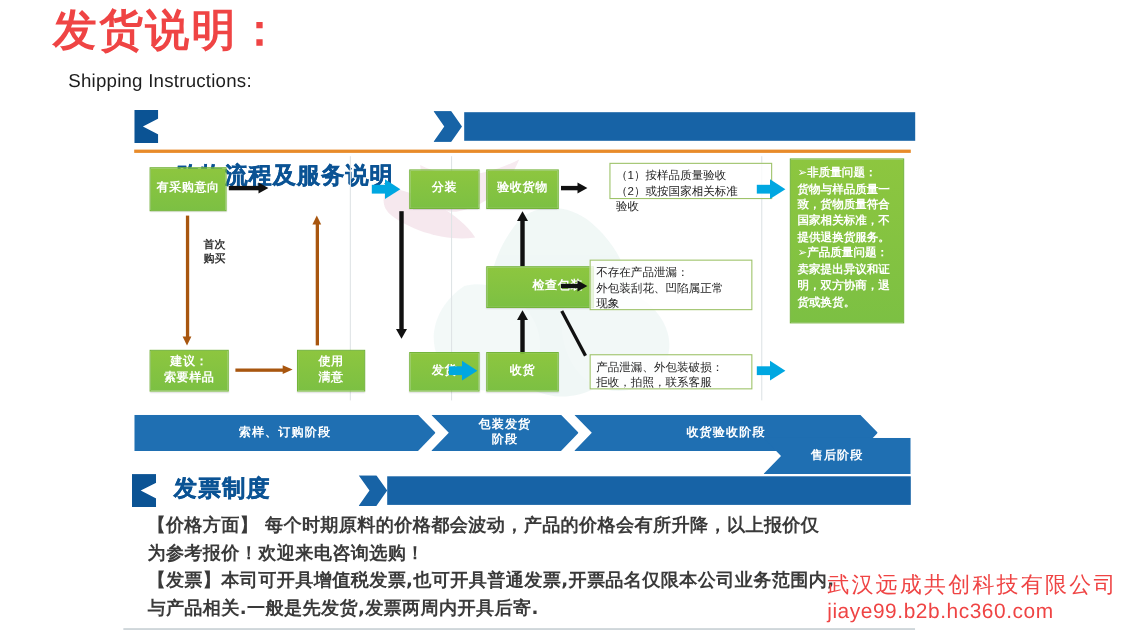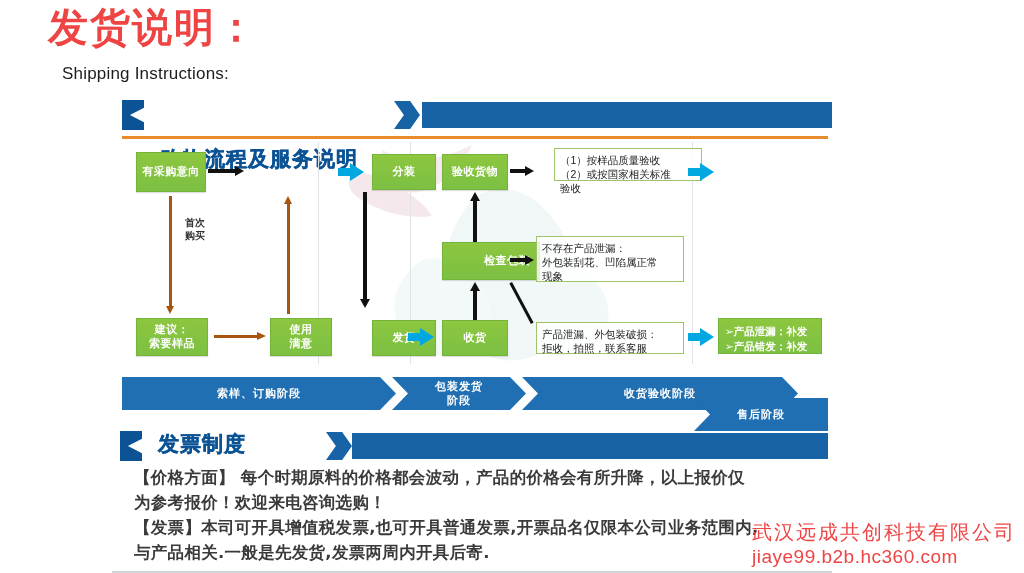--- a/index.html
+++ b/index.html
@@ -205,20 +205,24 @@
     <div class="arrow-blue" style="left:216px;top:21px;"></div>
     <div class="gbox" style="left:250px;top:12px;width:62px;height:34px;">分装</div>
 
     <div class="gbox" style="left:320px;top:12px;width:64px;height:34px;">验收货物</div>
     <div class="arrow-black h" style="left:388px;top:24px;width:24px;"></div>
     <div class="wbox" style="left: 432px; top: 6px; width: 148px; height: 33px; white-space: pre-line;">（1）按样品质量验收
 （2）或按国家相关标准
 验收</div>
 
     <div class="arrow-blue" style="left:566px;top:21px;"></div>
+    <div class="note-green" style="left: 596px; top: 2px; width: 104px; height: 150px; white-space: pre-line;">➢非质量问题：
+    货物与样品质量一致，货物质量符合国家相关标准，不提供退换货服务。
+➢产品质量问题：
+    卖家提出异议和证明，双方协商，退货或换货。</div>
 
     <div class="arrow-brown v-down" style="left:44px;top:54px;height:118px;"></div>
     <div class="firstbuy" style="left: 56px; top: 74px; width: 34px; white-space: pre-line;">首次
 购买</div>
     <div class="arrow-brown v-up" style="left:162px;top:54px;height:118px;"></div>
 
     <div class="arrow-black v-down" style="left:238px;top:50px;height:116px;"></div>
     <div class="arrow-black v-up" style="left:348px;top:50px;height:50px;"></div>
     <div class="arrow-black v-up" style="left:348px;top:140px;height:40px;"></div>
 
@@ -236,22 +240,20 @@
     <div class="gbox" style="left: 148px; top: 176px; width: 60px; height: 36px; white-space: pre-line;">使用
 满意</div>
 
     <div class="gbox" style="left:250px;top:178px;width:62px;height:34px;">发货</div>
     <div class="arrow-blue" style="left:286px;top:186px;"></div>
     <div class="gbox" style="left:320px;top:178px;width:64px;height:34px;">收货</div>
     <div class="wbox" style="left: 414px; top: 180px; width: 148px; height: 32px; white-space: pre-line;">产品泄漏、外包装破损：
 拒收，拍照，联系客服</div>
 
     <div class="arrow-blue" style="left:566px;top:186px;"></div>
-    <div class="note-green" style="left: 596px; top: 176px; width: 104px; height: 36px; white-space: pre-line;">➢产品泄漏：补发
-➢产品错发：补发</div>
   </div>
 
   <div id="stages">
     <div class="stage first" style="left:0;width:274px;">索样、订购阶段</div>
     <div class="stage mid" style="left: 270px; width: 134px; white-space: pre-line;">包装发货
 阶段</div>
     <div class="stage mid" style="left:400px;width:276px;">收货验收阶段</div>
     <div class="stage last" style="left:572px;width:134px;margin-top:21px;">售后阶段</div>
   </div>
 

